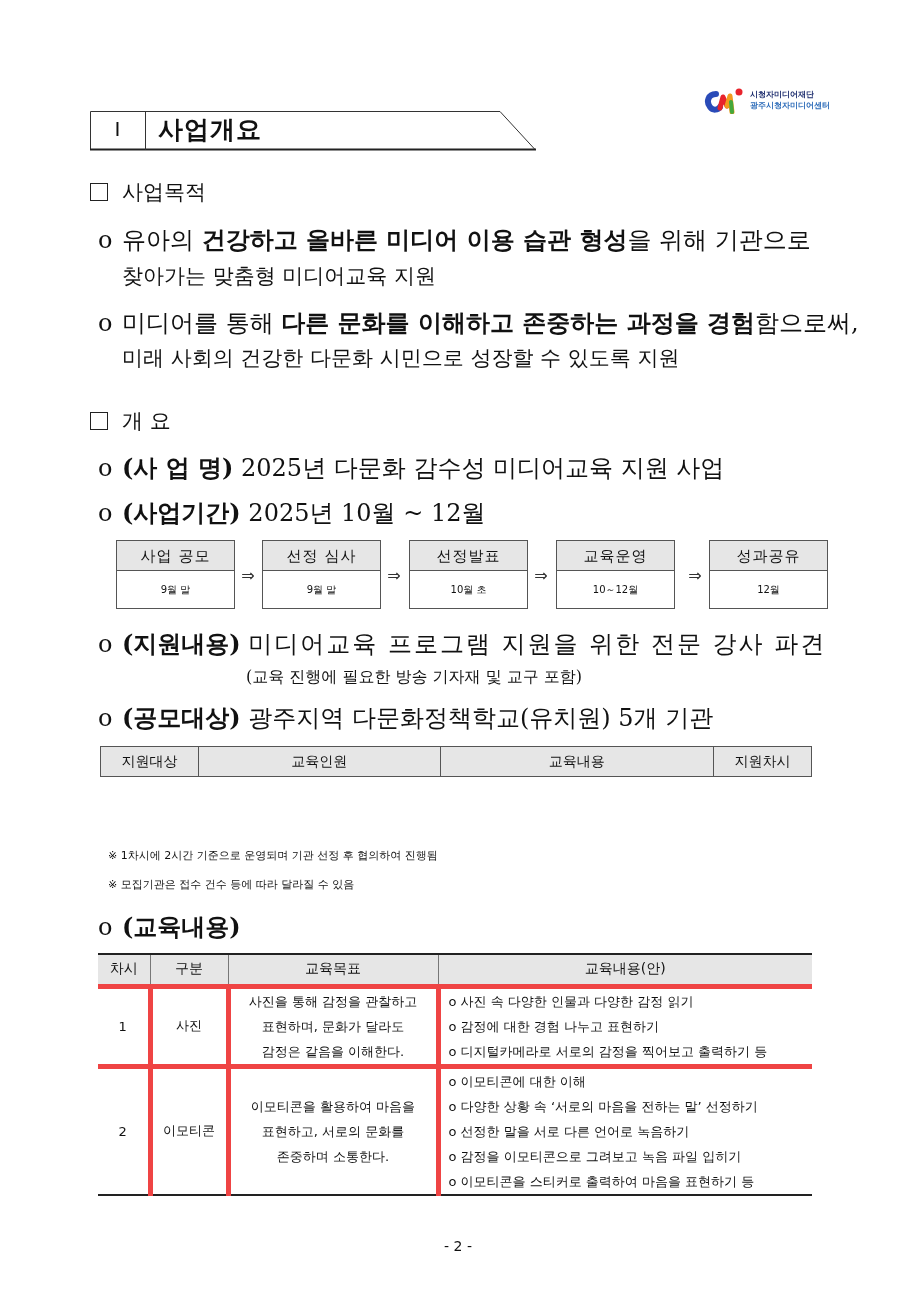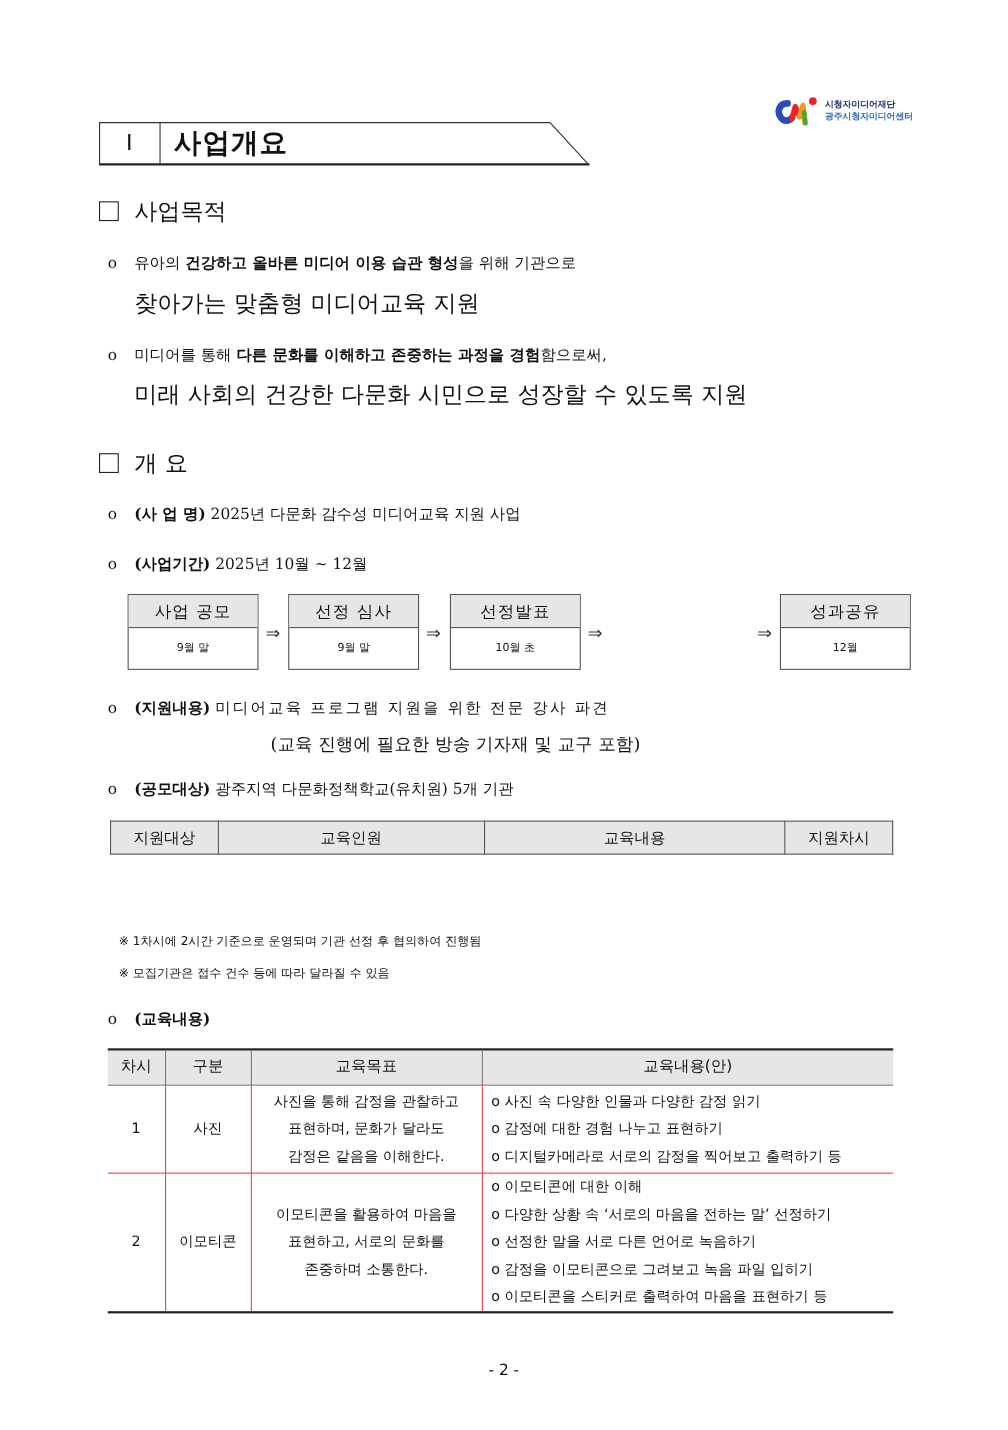--- a/index.html
+++ b/index.html
@@ -16,21 +16,21 @@
   
   .sec-header { position: absolute; left: 90px; top: 111px; width: 446px; height: 39px; }
   .sec-header svg { position: absolute; left: 0; top: 0; }
   .sec-num { position: absolute; left: 0; top: 0; width: 55px; height: 39px; text-align: center; line-height: 37px; font-family: "DejaVu Sans", sans-serif; font-size: 20px; }
   .sec-title { position: absolute; left: 68px; top: 0; height: 39px; line-height: 38px; font-family: "DejaVu Sans", sans-serif; font-weight: bold; font-size: 25px; letter-spacing: 1px; }
 
   
   .box-head { position: absolute; left: 90px; font-size: 21px; display: flex; align-items: center; }
   .box-icon { width: 18px; height: 18px; border: 1.5px solid #222; margin-right: 14px; display: inline-block; }
 
-  .bullet { position: absolute; left: 98px; font-size: 14px; line-height: 34px; white-space: nowrap; }
+  .bullet { position: absolute; left: 98px; font-size: 24px; line-height: 34px; white-space: nowrap; }
   .bullet .o { display: inline-block; width: 24px; }
   .cont { position: absolute; left: 122px; font-size: 21px; line-height: 34px; white-space: nowrap; }
   b { font-weight: bold; }
 
   
   .timeline { position: absolute; left: 116px; top: 540px; width: 712px; height: 70px; }
   .tl-box { position: absolute; top: 0; width: 119px; height: 69px; border: 1px solid #555; }
   .tl-head { height: 30px; background: #e6e6e6; border-bottom: 1px solid #555; text-align: center; line-height: 30px; font-family: "DejaVu Sans", sans-serif; font-size: 15px; letter-spacing: 1px; }
   .tl-val { height: 38px; text-align: center; line-height: 38px; font-family: "DejaVu Sans", sans-serif; font-size: 10px; }
   .tl-arrow { position: absolute; top: 26px; width: 26px; text-align: center; font-size: 16px; color: #333; font-family: "DejaVu Sans", sans-serif; }
@@ -39,21 +39,21 @@
   table { border-collapse: collapse; font-family: "DejaVu Sans", sans-serif; padding-left: 34px; }
   .t1 { position: absolute; left: 100px; top: 746px; width: 712px; }
   .t1 th { background: #e6e6e6; font-weight: normal; font-size: 14px; height: 30px; border: 1px solid #555; }
   .t1 td { text-align: center; border: 1px solid #555; height: 55px; font-size: 14px; line-height: 20px; }
   .t1 .small { font-size: 11px; line-height: 16px; color: #222; }
 
   .note { position: absolute; left: 108px; font-family: "DejaVu Sans", sans-serif; font-size: 11px; white-space: nowrap; }
 
   .t2 { position: absolute; left: 98px; top: 953px; width: 714px; }
   .t2 th { background: #e6e6e6; font-weight: normal; font-size: 14px; height: 32px; border: 1px solid #777; border-top: 2px solid #222; }
-  .t2 td { border: 1px solid #ef4444; font-size: 13px; text-align: center; vertical-align: middle; }
+  .t2 td { border: 5px solid #ef4444; font-size: 13px; text-align: center; vertical-align: middle; }
   .t2 tr.last td { border-bottom: 2px solid #222; }
   .t2 th:first-child, .t2 td:first-child { border-left: none; }
   .t2 th:last-child, .t2 td:last-child { border-right: none; }
   .goal div { line-height: 25px; }
   .content { text-align: left !important; padding-left: 8px; }
   .content div { line-height: 25px; white-space: nowrap; }
 
   .page-num { position: absolute; left: 0; width: 916px; top: 1238px; text-align: center; font-family: "DejaVu Sans", sans-serif; font-size: 14px; }
 </style>
 </head>
@@ -120,20 +120,24 @@
   <div class="tl-box" style="left:146px;">
     <div class="tl-head">선정 심사</div>
     <div class="tl-val">9월 말</div>
   </div>
   <div class="tl-arrow" style="left:265px;">⇒</div>
   <div class="tl-box" style="left:293px;">
     <div class="tl-head">선정발표</div>
     <div class="tl-val">10월 초</div>
   </div>
   <div class="tl-arrow" style="left:412px;">⇒</div>
+  <div class="tl-box" style="left:440px;">
+    <div class="tl-head">교육운영</div>
+    <div class="tl-val">10～12월</div>
+  </div>
   <div class="tl-arrow" style="left:566px;">⇒</div>
   <div class="tl-box" style="left:593px;">
     <div class="tl-head">성과공유</div>
     <div class="tl-val">12월</div>
   </div>
 </div>
 
 <div class="bullet" style="top:627px;">
   <span class="o">o</span><b>(지원내용)</b> <span style="letter-spacing:2px;">미디어교육 프로그램 지원을 위한 전문 강사 파견</span>
 </div>

